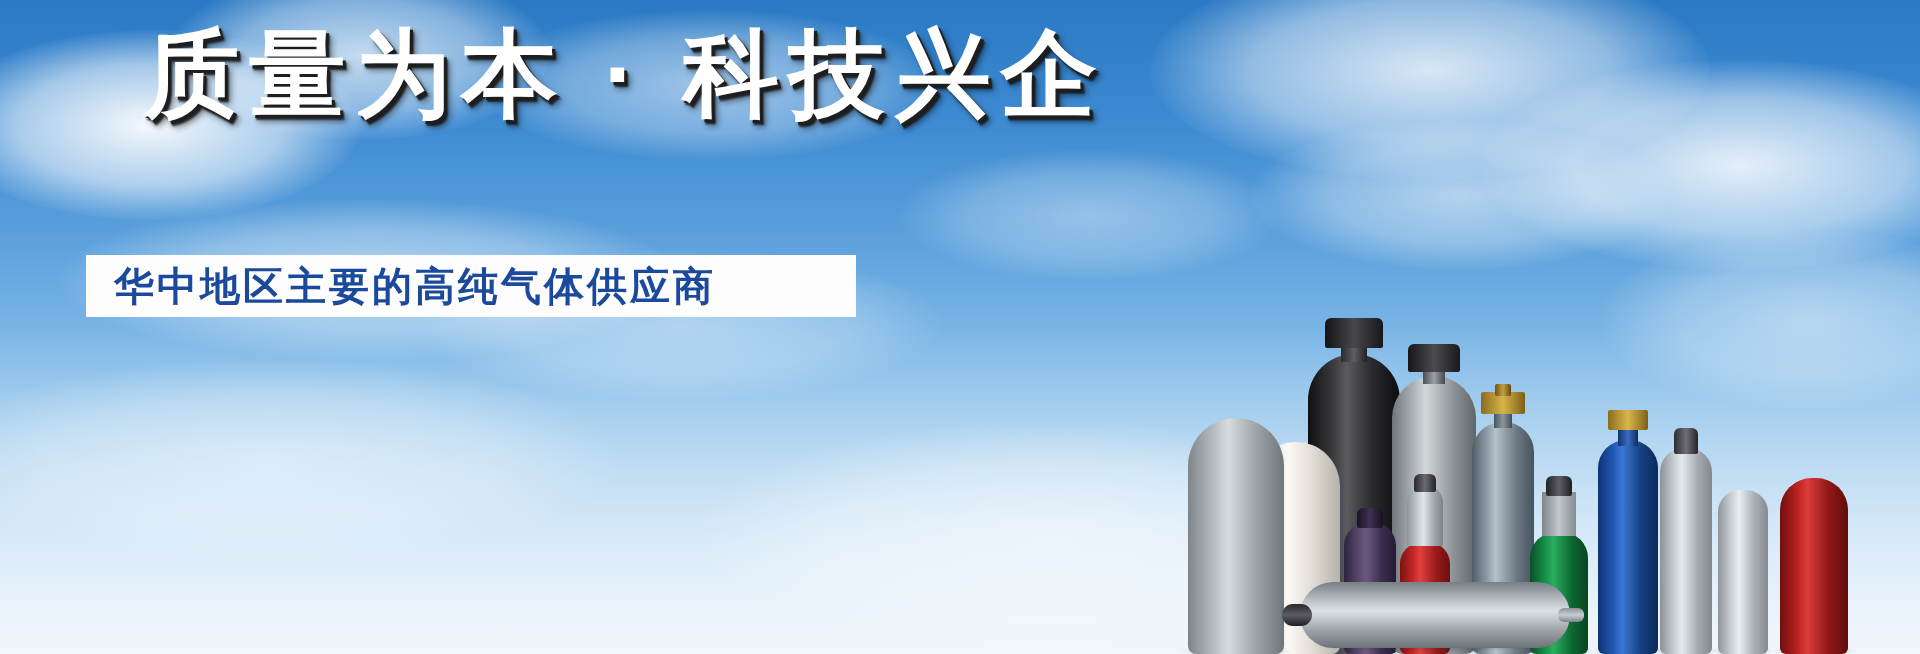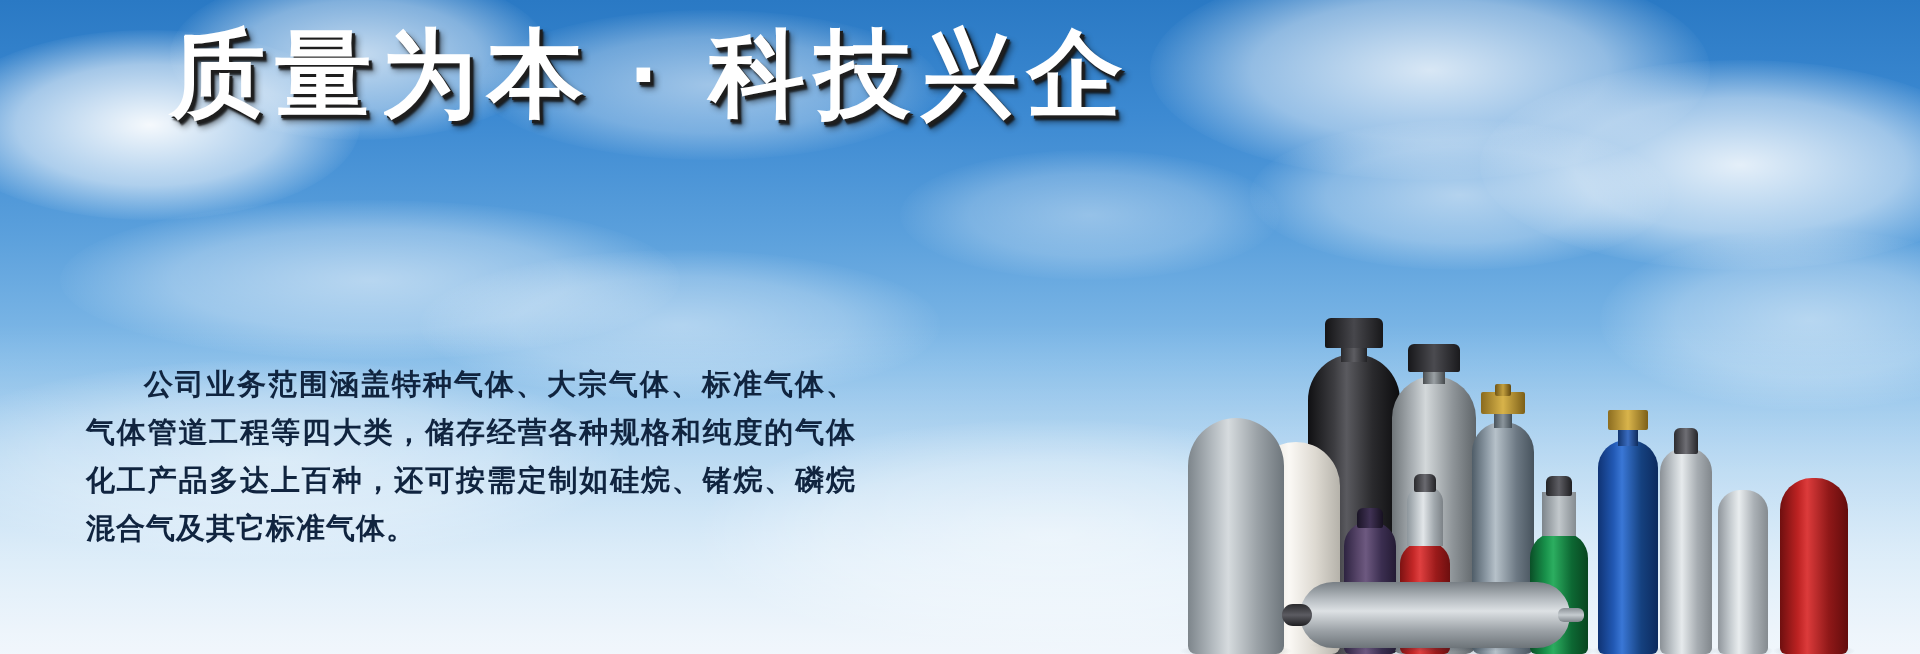--- a/index.html
+++ b/index.html
@@ -62,21 +62,20 @@
     font-size:96px;
     font-weight:bold;
     line-height:104px;
     letter-spacing:10px;
     color:#ffffff;
     white-space:nowrap;
     text-shadow:
        3px 3px 0 #1e1e1e,
        4px 5px 2px rgba(20,20,20,.85),
        6px 7px 6px rgba(0,0,0,.45);
-    margin-left: 26px;
   }
 
   #subhead {
     position:absolute;
     left:0; top:138px;
     width:1250px;
     text-align:center;
     font-family:"Liberation Serif","DejaVu Serif",serif;
     font-size:37px;
     font-weight:bold;
@@ -162,22 +161,24 @@
   <div class="cloud c8"></div>
   <div class="cloud c9"></div>
   <div class="cloud c10"></div>
   <div class="cloud c11"></div>
   <div class="cloud c12"></div>
   <div class="haze"></div>
 
   <div id="headline">质量为本 · 科技兴企</div>
 
 
-
-  <div id="body-copy">公司业务范围涵盖特种气体、大宗气体、标准气体、气体管道工程等四大类，储存经营各种规格和纯度的气体化工产品多达上百种，还可按需定制如硅烷、锗烷、磷烷混合气及其它标准气体。</div>
+  <div id="tagline-box">
+    <span id="tagline-text">华中地区主要的高纯气体供应商</span>
+  </div>
+
 
   <div id="cylinders">
 
     <div class="cyl" style="left:68px; width:92px; height:330px;">
       <div class="ground-shadow" style="width:110px;"></div>
       <div class="body-sh" style="height:300px; border-radius:46px 46px 10px 10px;
            background:linear-gradient(to right,#101012 0%,#3c3c40 28%,#5a5a5f 42%,#2a2a2d 70%,#0c0c0e 100%);"></div>
       <div class="neck" style="bottom:292px; width:26px; height:26px;
            background:linear-gradient(to right,#2a2a2d,#5d5d62,#222225);"></div>
       <div class="cap" style="bottom:306px; width:58px; height:30px;

